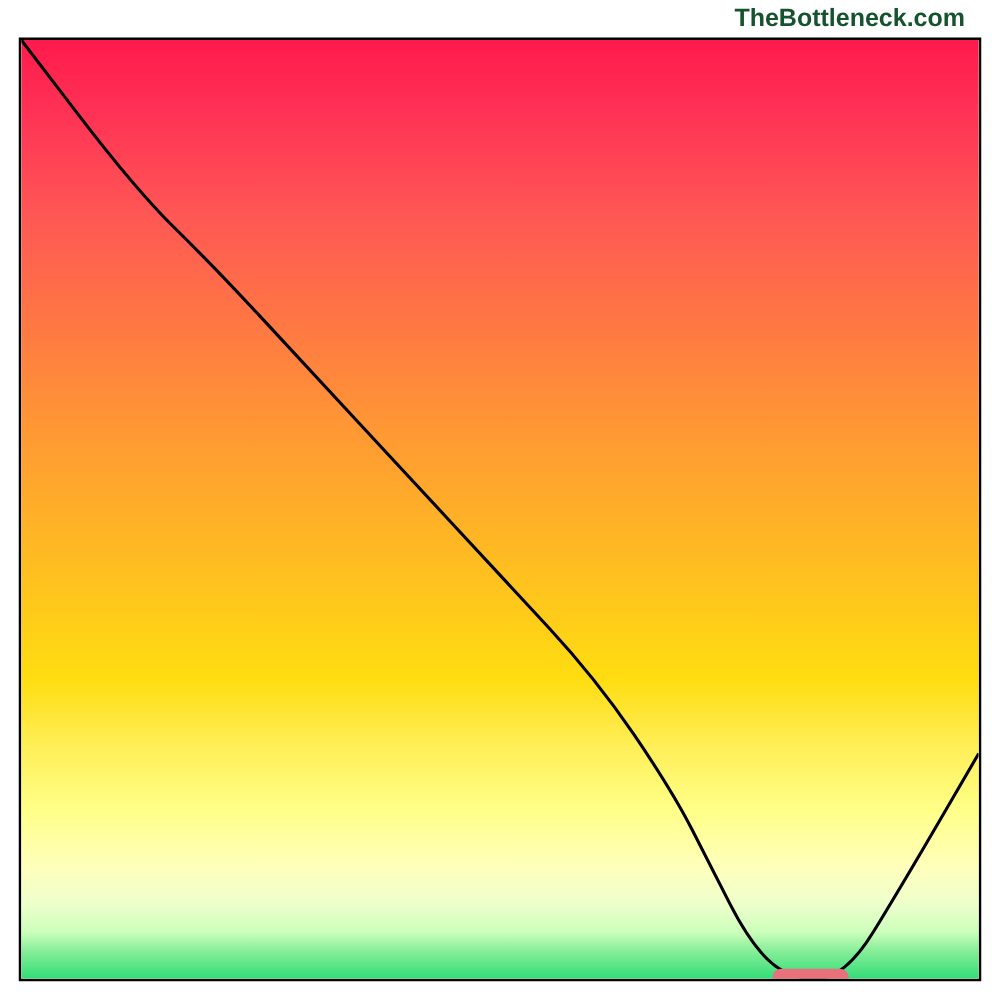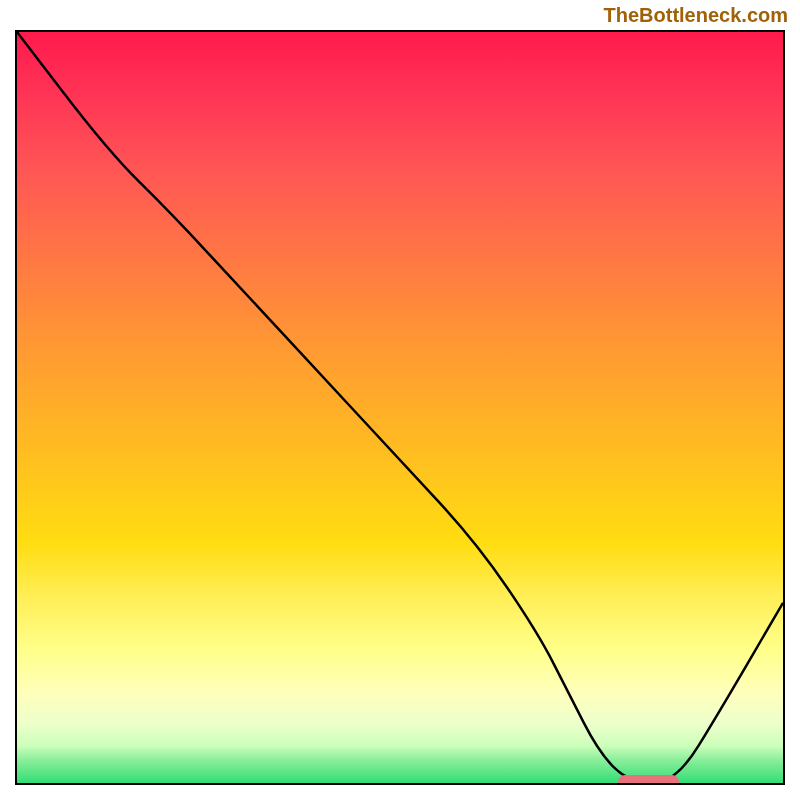--- a/index.html
+++ b/index.html
@@ -7,24 +7,24 @@
     padding: 0;
     width: 800px;
     height: 800px;
     background: #ffffff;
     font-family: Arial, sans-serif;
     position: relative;
   }
   .attribution {
     position: absolute;
     top: 4px;
-    right: 12px;
+    right: 28px;
     font-size: 20px;
     font-weight: bold;
-    color: #a16207;
+    color: #14532d;
     font-family: Arial, sans-serif;
   }
   .chart-area {
     position: absolute;
     left: 15px;
     top: 30px;
     width: 770px;
     height: 755px;
     border: 2px solid #000;
     box-sizing: border-box;

